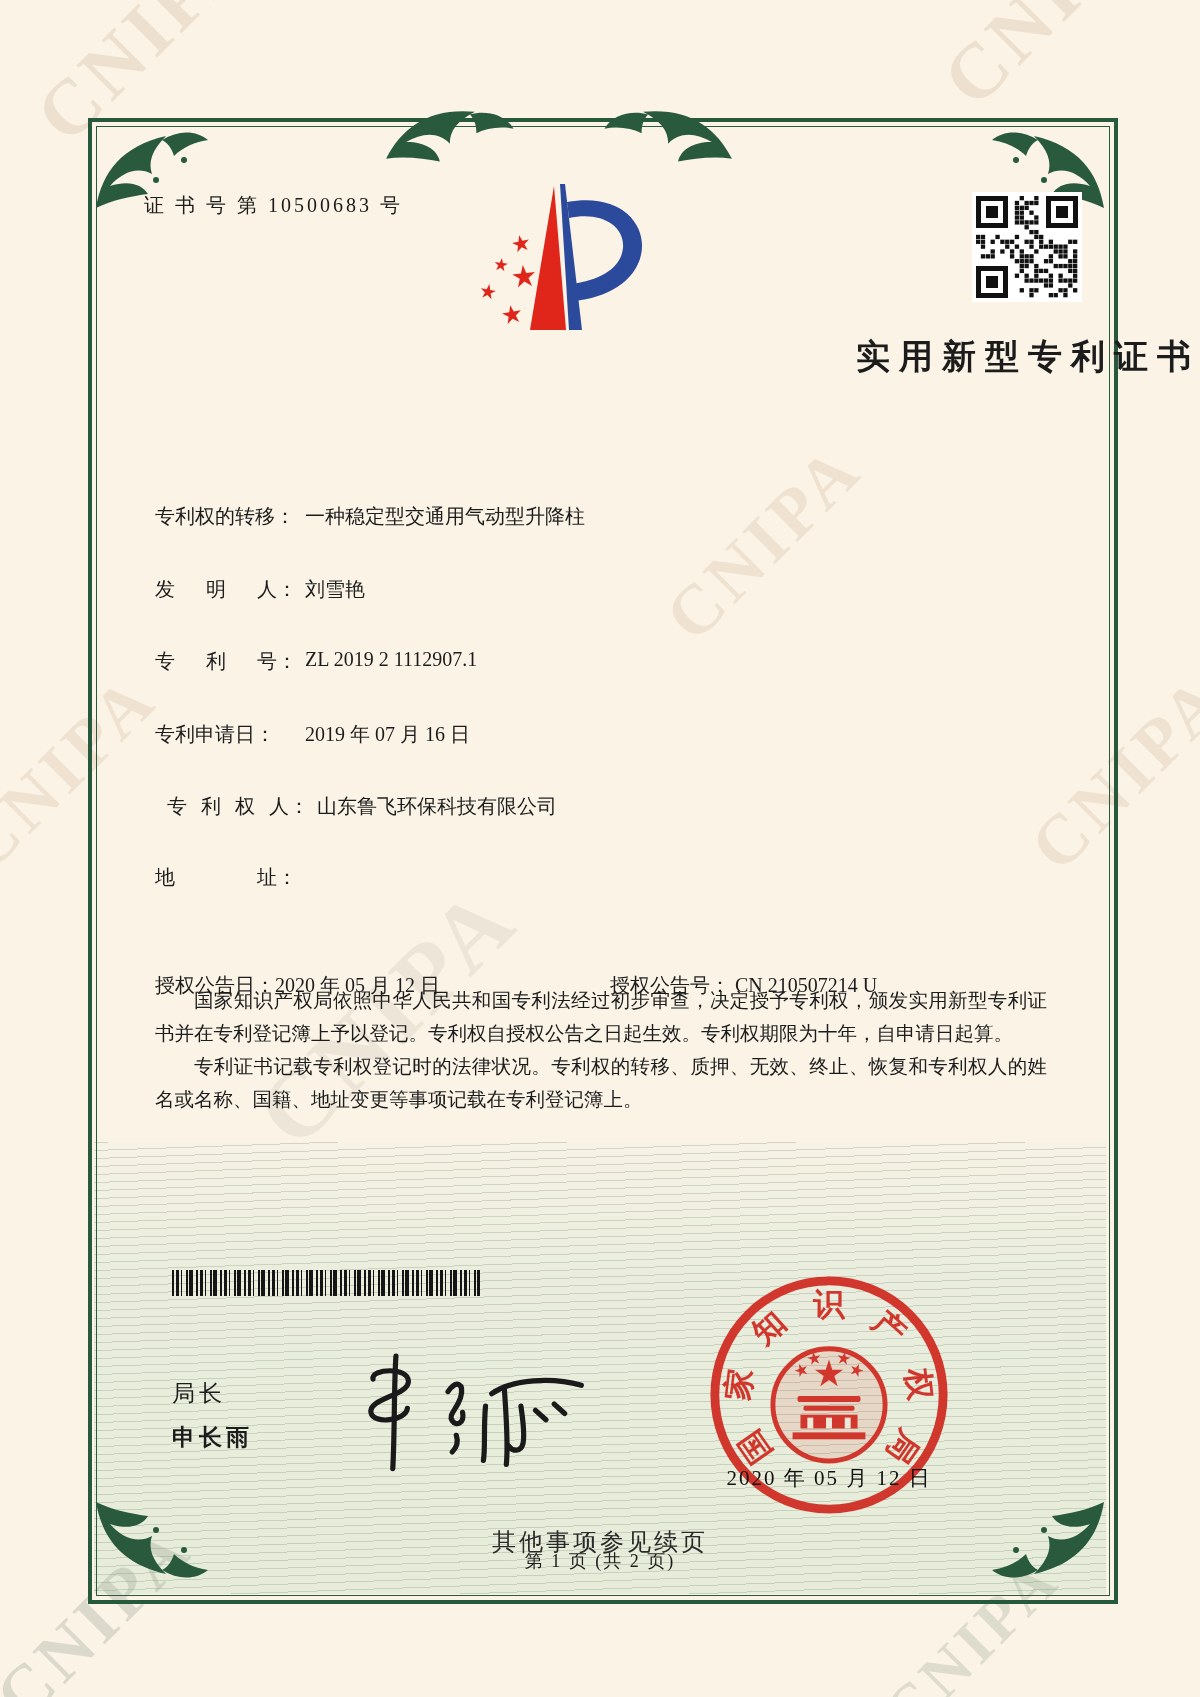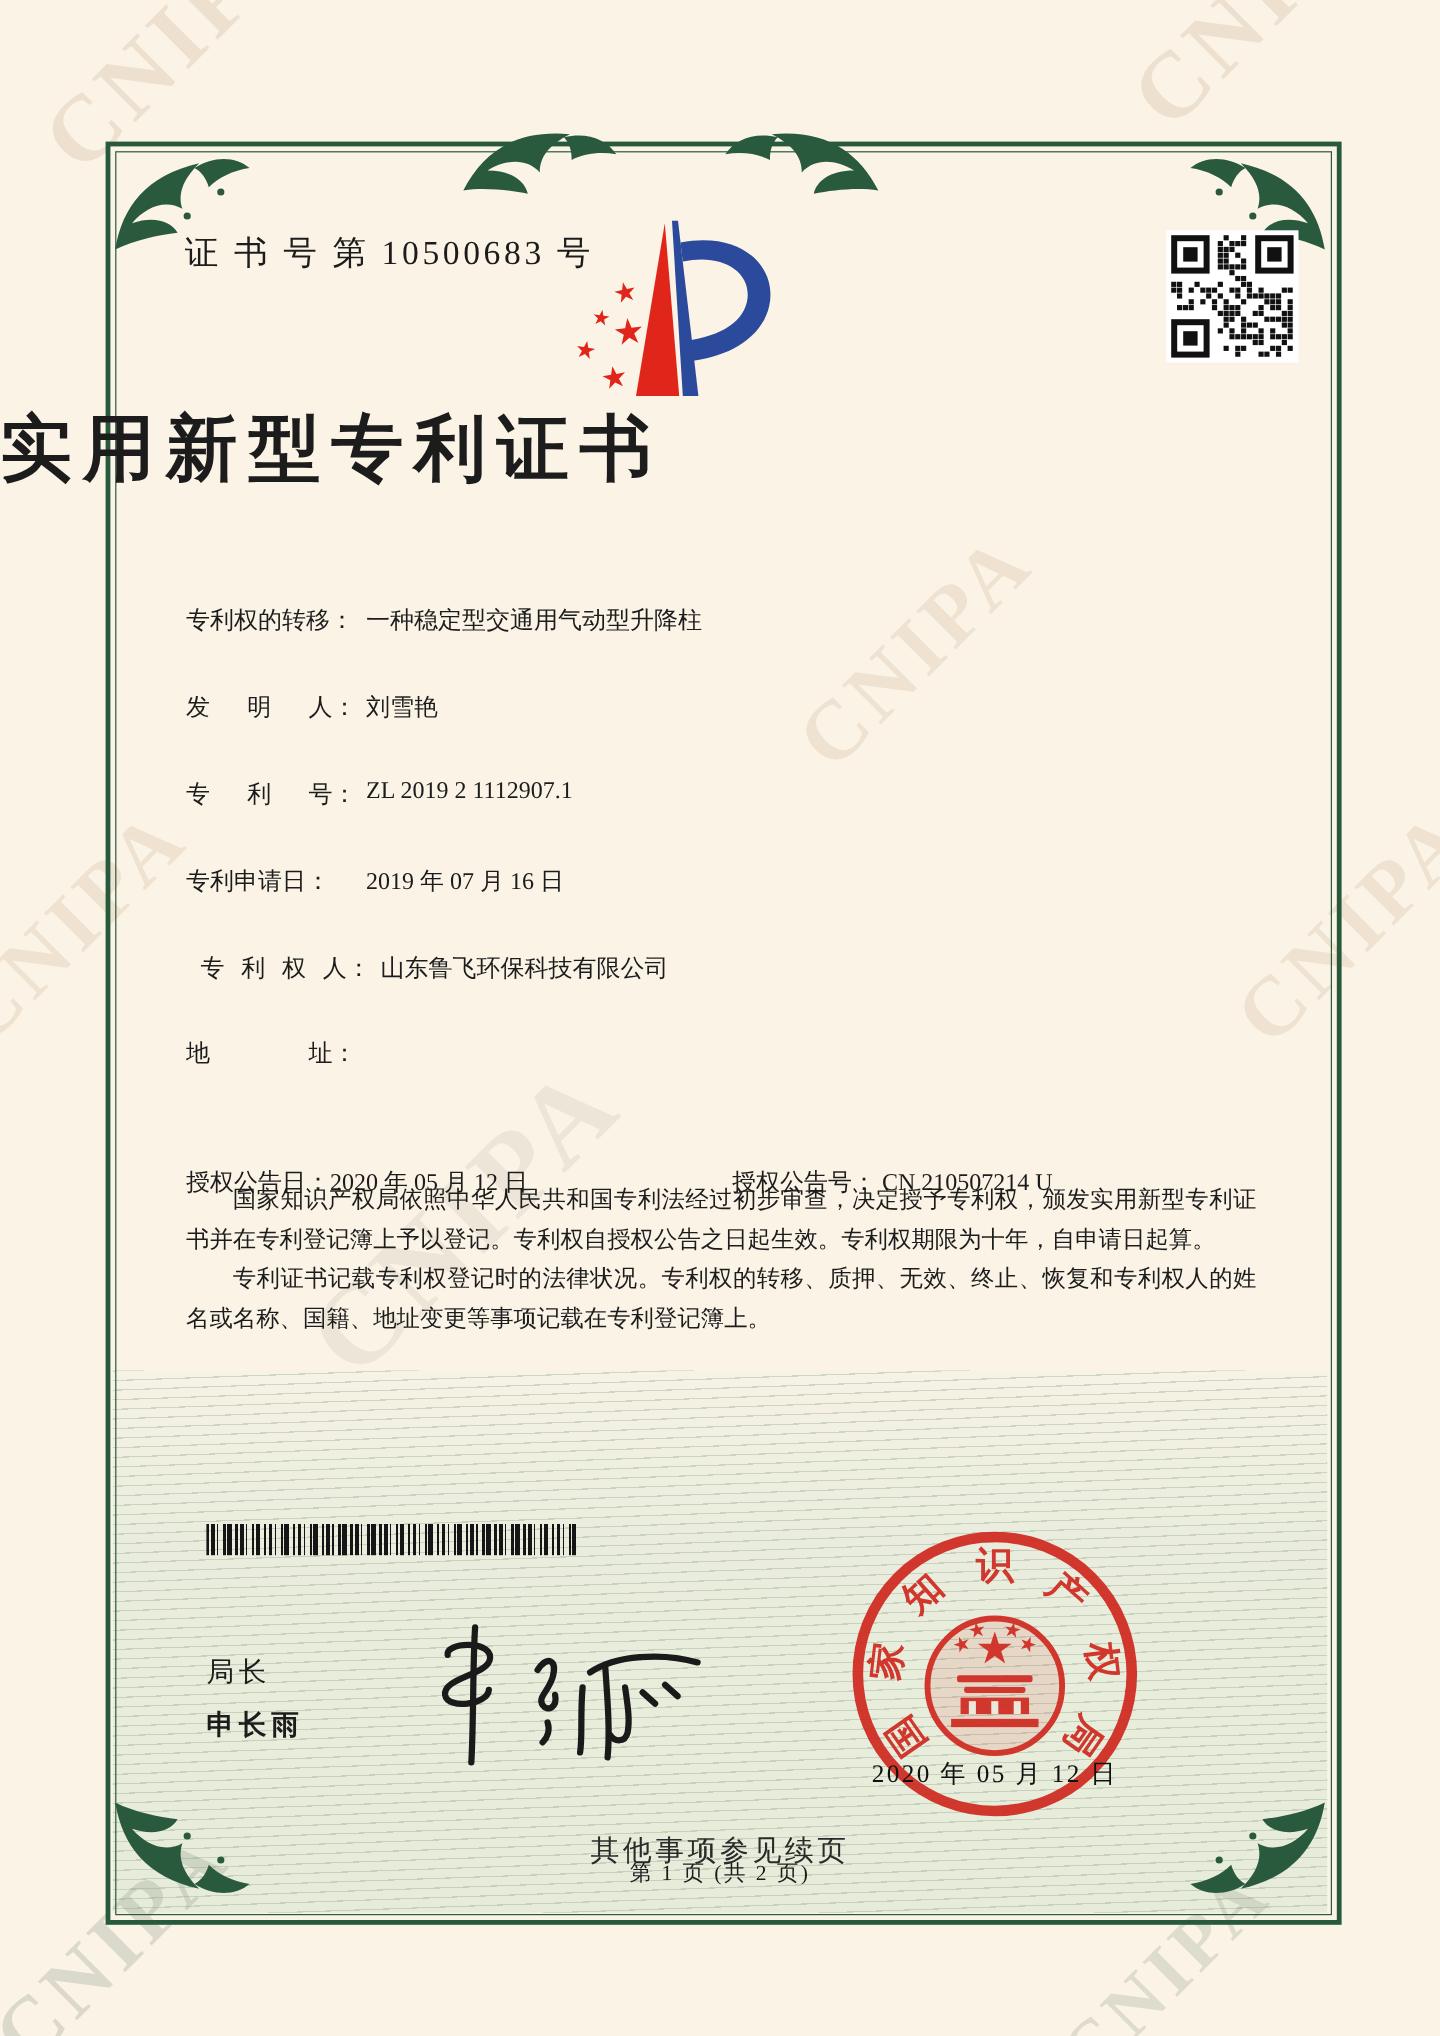--- a/index.html
+++ b/index.html
@@ -22,25 +22,25 @@
     font-family:"Liberation Serif", serif;
   }
   
   .frame{position:absolute; left:88px; top:118px; width:1022px; height:1478px;
     border:4px solid #27593c; z-index:2; pointer-events:none;}
   .frame-inner{position:absolute; left:4px; top:4px; right:4px; bottom:4px; border:1px solid #2a5a3e;}
   .orn{position:absolute; width:120px; height:90px; z-index:3;}
   .orn svg{width:100%; height:100%;}
   .content{position:absolute; left:0; top:0; width:100%; height:100%; z-index:3;}
 
-  .certno{position:absolute; left:154px; top:192px; font-size:28px; letter-spacing:3px;}
+  .certno{position:absolute; left:144px; top:192px; font-size:20px; letter-spacing:3px;}
   .logo{position:absolute; left:468px; top:180px; width:184px; height:152px;}
   .qr{position:absolute; left:972px; top:192px; width:110px; height:110px; background:#fff;}
-  .title{position:absolute; left:0; top:334px; width:100%; text-align:left;
-    font-size:60px; font-weight:bold; letter-spacing:9px;}
+  .title{position:absolute; left:0; top:334px; width:100%; text-align:right;
+    font-size:34px; font-weight:bold; letter-spacing:9px;}
 
   .frow{position:absolute; left:155px; width:900px; font-size:20px; display:flex; align-items:flex-start;}
   .fl{display:inline-block; width:150px; flex:0 0 150px; white-space:nowrap;}
   .just{display:inline-block; width:122px; text-align:justify; text-align-last:justify;}
   .fval{display:inline-block;}
   .addr2{display:block;}
   .grant-right{position:absolute; left:455px; top:0; white-space:nowrap;}
 
   .body-text{position:absolute; left:155px; top:984px; width:892px; font-size:19.5px; line-height:33px; text-align:justify;}
   .body-text p{margin:0; text-indent:2em;}

